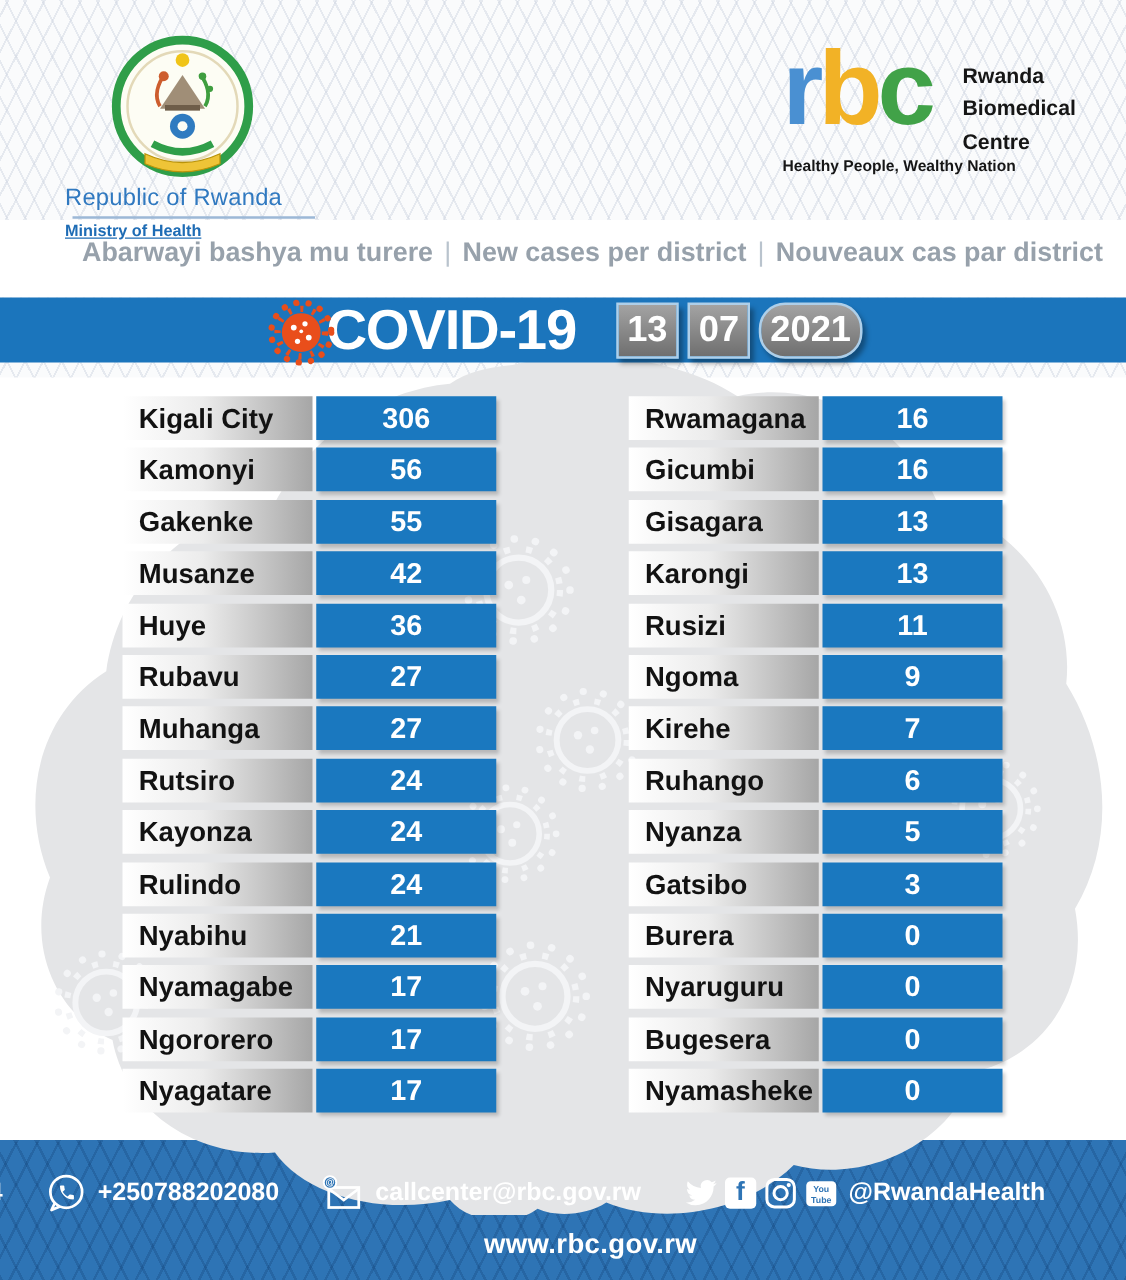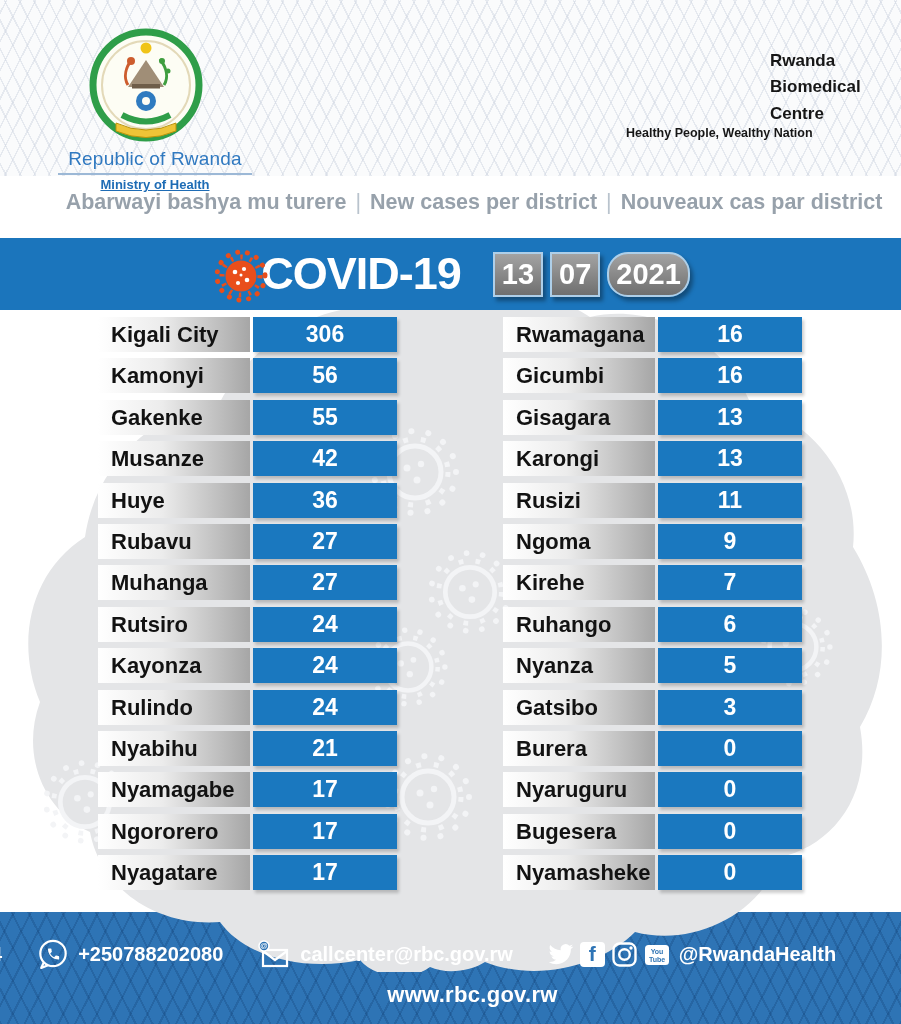--- a/index.html
+++ b/index.html
@@ -11,39 +11,39 @@
     background-image:
       repeating-linear-gradient(63deg, rgba(205,212,224,.45) 0 1.5px, transparent 1.5px 13px),
       repeating-linear-gradient(-63deg, rgba(205,212,224,.45) 0 1.5px, transparent 1.5px 13px);
   }
   .band-white { position:absolute; left:0; width:901px; background:#ffffff; }
   #subtitle-band { top:176px; height:62px; }
   #content-band { top:302px; height:610px; z-index:0; }
 
   
   .emblem { position:absolute; left:86px; top:26px; width:120px; height:122px; z-index:2; }
-  .gov-text { position:absolute; left:52px; top:148px; width:206px; text-align:center; z-index:2; }
+  .gov-text { position:absolute; left:52px; top:148px; width:206px; z-index:2; }
   .gov-text .republic { font-size:19px; color:#3079c0; letter-spacing:.2px; }
   .gov-text .rule { border:none; border-top:2px solid #9cb8d6; margin:3px 6px 2px 6px; }
   .gov-text .ministry { font-size:13px; font-weight:bold; color:#1e6cb5;text-decoration:underline; }
 
   .rbc-letters { position:absolute; left:626px; top:28px; font-size:84px; font-weight:800;
                  letter-spacing:-4px; line-height:1.0; z-index:2; }
   .rbc-letters .l-r { color:#4a90d2; } .rbc-letters .l-b { color:#f2b226; } .rbc-letters .l-c { color:#41a248; }
   .rbc-name { position:absolute; left:770px; top:48px; font-size:17px; font-weight:bold;
               color:#161616; line-height:1.55; z-index:2; }
   .rbc-tagline { position:absolute; left:626px; top:126px; font-size:12.5px; font-weight:bold;
                  color:#161616; z-index:2; }
 
   .subtitle { position:absolute; left:0; top:190px; width:901px; text-align:center; z-index:2;
               font-size:21.5px; font-weight:bold; color:#97a1ab;padding-left:47px; }
   .subtitle .pipe { color:#b9c3cd; padding:0 9px; font-weight:normal; }
 
   
-  .banner { position:absolute; left:0; top:238px; width:901px; height:72px; background:#1b75bc;
+  .banner { position:absolute; left:0; top:238px; width:901px; height:52px; background:#1b75bc;
             display:flex; align-items:center; justify-content:center; z-index:3; }
   .banner .virus { width:60px; height:60px; margin-right:-10px; position:relative; top:2px; }
   .banner-title { color:#ffffff; font-size:45px; font-weight:800; letter-spacing:-1px; }
   .date-group { display:flex; gap:7px; margin-left:32px; }
   .date-box { min-width:47px; height:45px; padding:0 7px; display:flex; align-items:center; justify-content:center;
               background:linear-gradient(180deg,#a3a3a3,#6f6f6f); border:2px solid #aecfe9;
               color:#ffffff; font-size:29px; font-weight:bold; box-shadow:3px 4px 4px rgba(0,0,0,.35); }
   .date-box.year { min-width:80px;border-radius:21px; }
 
   
@@ -102,20 +102,21 @@
     <path d="M36 88 Q60 101 84 88" fill="none" stroke="#2f9e49" stroke-width="6"></path>
     <path d="M30 96 Q60 110 90 96 L90 104 Q60 117 30 104 Z" fill="#eec437" stroke="#b99309" stroke-width="1"></path>
   </svg>
 
   <div class="gov-text">
     <div class="republic">Republic of Rwanda</div>
     <hr class="rule">
     <div class="ministry">Ministry of Health</div>
   </div>
 
+  <div class="rbc-letters"><span class="l-r">r</span><span class="l-b">b</span><span class="l-c">c</span></div>
   <div class="rbc-name">
     <div>Rwanda</div>
     <div>Biomedical</div>
     <div>Centre</div>
   </div>
   <div class="rbc-tagline">Healthy People, Wealthy Nation</div>
 
   <div class="subtitle">
     <span>Abarwayi bashya mu turere</span><span class="pipe">|</span><span>New cases per district</span><span class="pipe">|</span><span>Nouveaux cas par district</span>
   </div>

